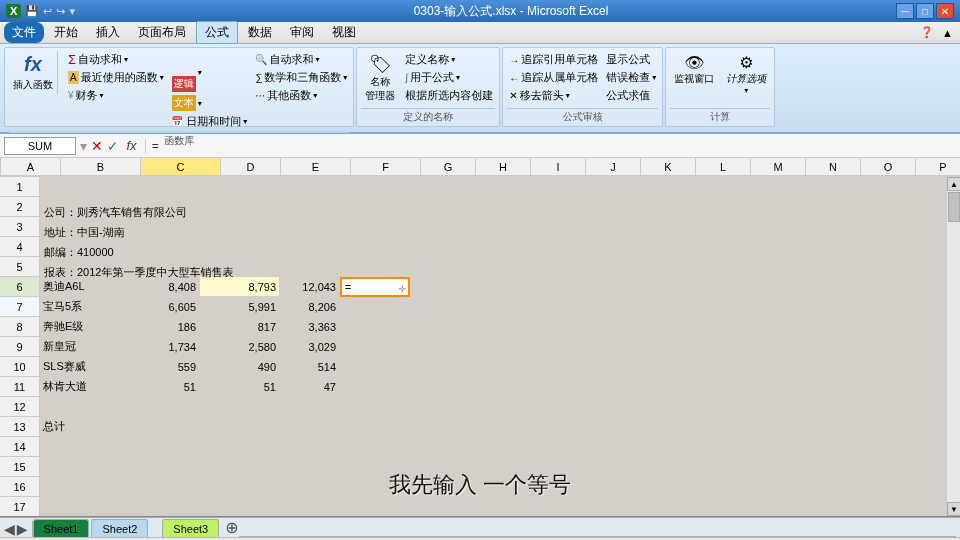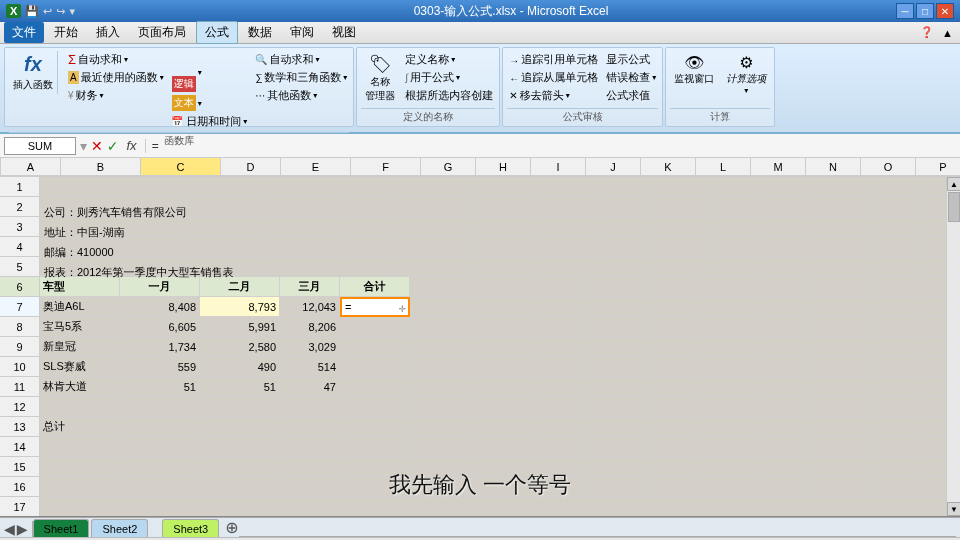--- a/index.html
+++ b/index.html
@@ -151,21 +151,21 @@
   </div>
   <div class="title-text">0303-输入公式.xlsx - Microsoft Excel</div>
   <div class="title-controls">
     <div class="title-btn">─</div>
     <div class="title-btn">□</div>
     <div class="title-btn close">✕</div>
   </div>
 </div>
 
 <div id="menu-bar">
-  <div class="menu-item" style="background:#1a6ab5;color:white;border-radius:2px;">文件</div>
+  <div class="menu-item" style="background:#1a6ab5;color:white;border-radius:8px;">文件</div>
   <div class="menu-item">开始</div>
   <div class="menu-item">插入</div>
   <div class="menu-item">页面布局</div>
   <div class="menu-item active">公式</div>
   <div class="menu-item">数据</div>
   <div class="menu-item">审阅</div>
   <div class="menu-item">视图</div>
   <div style="flex:1"></div>
   <span style="font-size:11px;cursor:pointer;margin:0 3px;">❓</span>
   <span style="font-size:11px;cursor:pointer;margin:0 3px;">▲</span>
@@ -450,38 +450,20 @@
           <div class="cell cw-h"></div>
           <div class="cell cw-i"></div>
           <div class="cell cw-j"></div>
           <div class="cell cw-k"></div>
           <div class="cell cw-l"></div>
           <div class="cell cw-m"></div>
           <div class="cell cw-n"></div>
 
         </div>
 
-        <div class="grid-row">
-          <div class="cell cw-a cell-header" style="width:80px;">车型</div>
-          <div class="cell cw-b cell-header cell-center">一月</div>
-          <div class="cell cw-c cell-header cell-center">二月</div>
-          <div class="cell cw-d cell-header cell-center">三月</div>
-          <div class="cell cw-e cell-header cell-center">合计</div>
-          <div class="cell cw-f"></div>
-          <div class="cell cw-g"></div>
-          <div class="cell cw-h"></div>
-          <div class="cell cw-i"></div>
-          <div class="cell cw-j"></div>
-          <div class="cell cw-k"></div>
-          <div class="cell cw-l"></div>
-          <div class="cell cw-m"></div>
-          <div class="cell cw-n"></div>
-          <div class="cell cw-o"></div>
-
-        </div>
 
         <div class="grid-row">
           <div class="cell cw-a" style="width:80px;">奥迪A6L</div>
           <div class="cell cw-b cell-right">8,408</div>
           <div class="cell cw-c cell-right" style="background:#fffacd;">8,793</div>
           <div class="cell cw-d cell-right">12,043</div>
           <div class="cell cw-e" style="background:white;border:2px solid #ff8c00;position:relative;">
             =
             <span style="position:absolute;right:2px;bottom:1px;font-size:9px;color:#888;cursor:pointer;">✛</span>
           </div>
@@ -510,20 +492,38 @@
           <div class="cell cw-i"></div>
           <div class="cell cw-j"></div>
           <div class="cell cw-k"></div>
           <div class="cell cw-l"></div>
           <div class="cell cw-m"></div>
           <div class="cell cw-n"></div>
           <div class="cell cw-o"></div>
 
         </div>
 
+        <div class="grid-row">
+          <div class="cell cw-a" style="width:80px;">奔驰E级</div>
+          <div class="cell cw-b cell-right">186</div>
+          <div class="cell cw-c cell-right">817</div>
+          <div class="cell cw-d cell-right">3,363</div>
+          <div class="cell cw-e"></div>
+          <div class="cell cw-f"></div>
+          <div class="cell cw-g"></div>
+          <div class="cell cw-h"></div>
+          <div class="cell cw-i"></div>
+          <div class="cell cw-j"></div>
+          <div class="cell cw-k"></div>
+          <div class="cell cw-l"></div>
+          <div class="cell cw-m"></div>
+          <div class="cell cw-n"></div>
+          <div class="cell cw-o"></div>
+
+        </div>
 
         <div class="grid-row">
           <div class="cell cw-a" style="width:80px;">新皇冠</div>
           <div class="cell cw-b cell-right">1,734</div>
           <div class="cell cw-c cell-right">2,580</div>
           <div class="cell cw-d cell-right">3,029</div>
           <div class="cell cw-e"></div>
           <div class="cell cw-f"></div>
           <div class="cell cw-g"></div>
           <div class="cell cw-h"></div>

